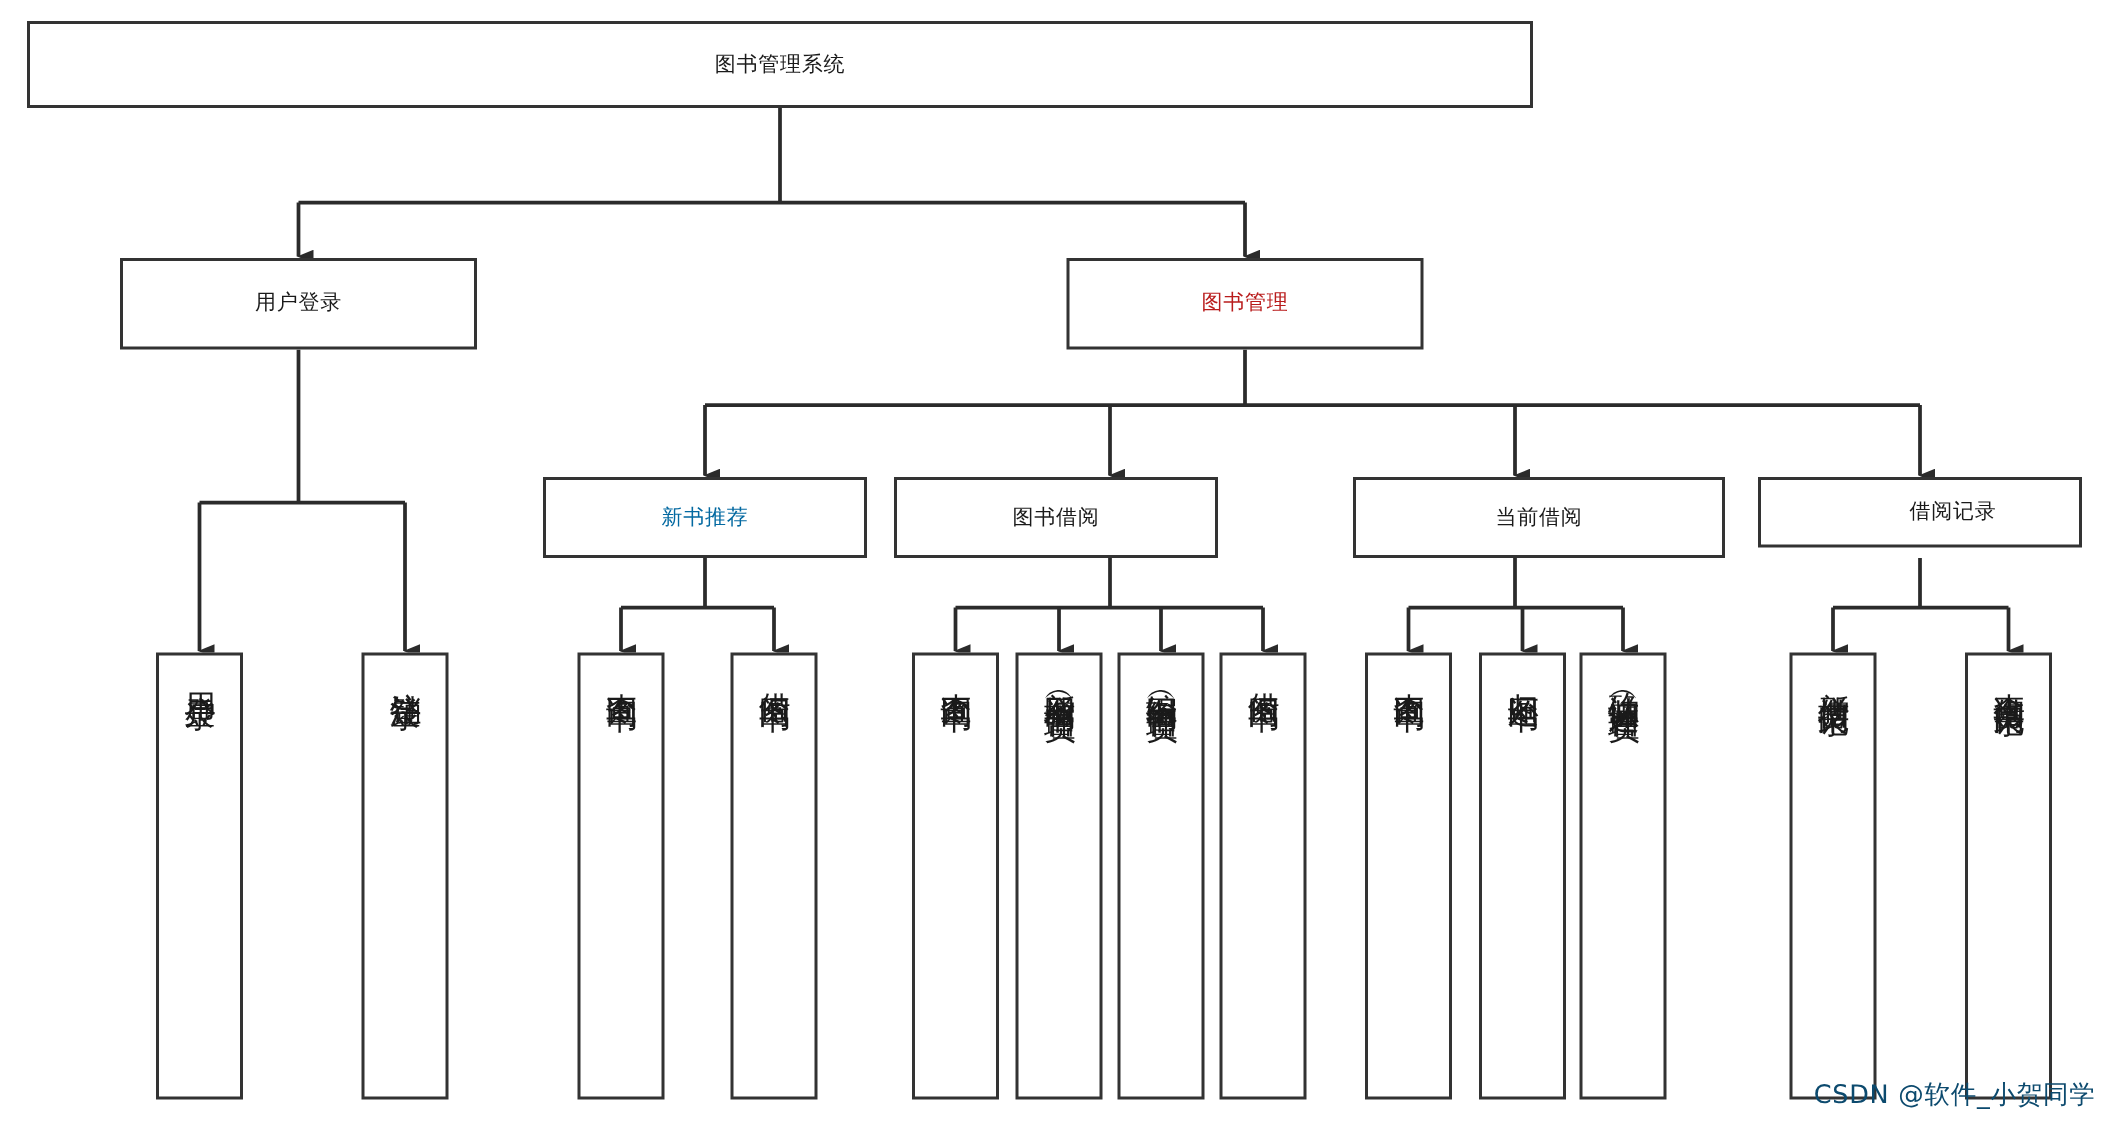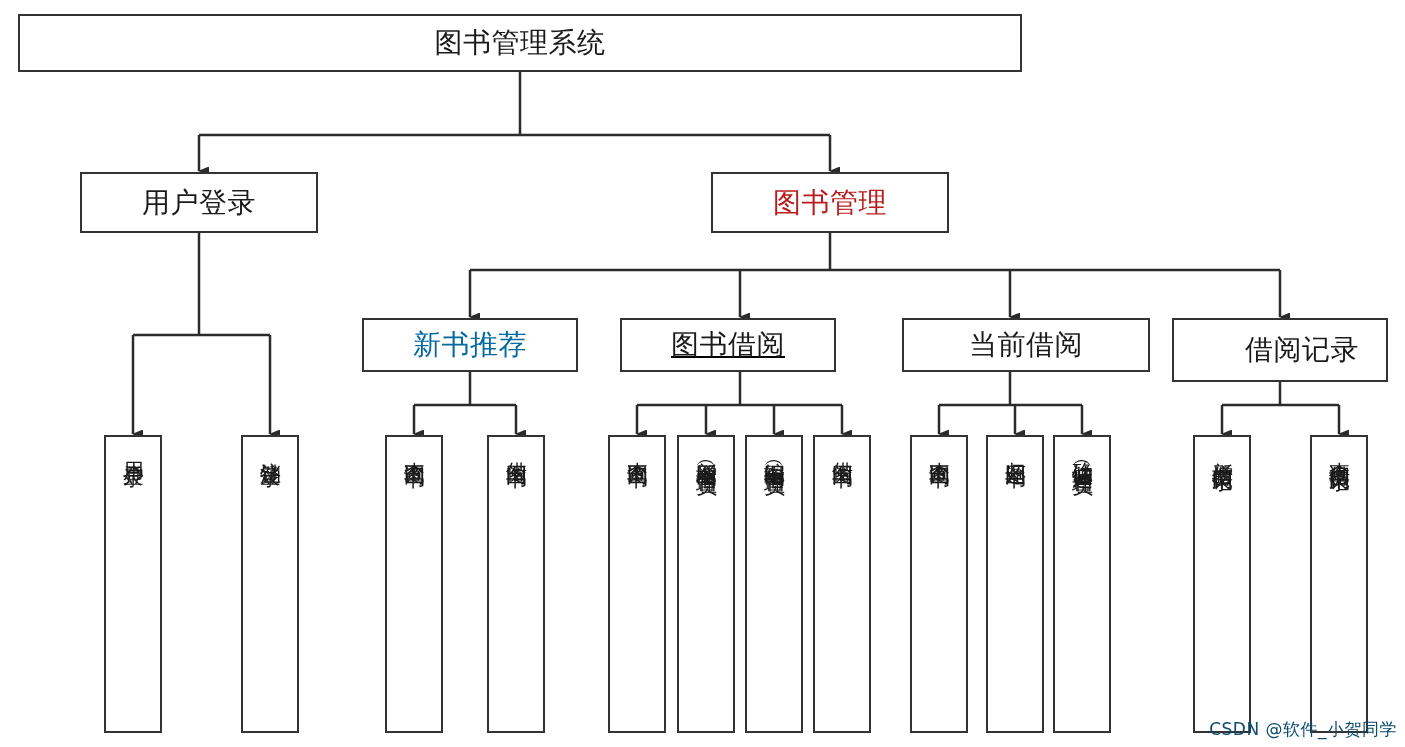--- a/index.html
+++ b/index.html
@@ -32,21 +32,21 @@
     justify-content: center;
     overflow: hidden;
   }
   .node .label {
     color: #1a1a1a;
     text-align: center;
     line-height: 1.18;
     white-space: pre;
   }
   .node.horizontal .label {
-    font-size: 28px;
+    font-size: 14px;
     letter-spacing: 0.5px;
   }
   .node.vertical {
     align-items: flex-start;
     justify-content: center;
     padding-top: 8px;
   }
   .node.vertical .label {
     writing-mode: vertical-rl;
     text-orientation: upright;
@@ -118,27 +118,27 @@
       </div>
       <div class="node horizontal" style="left: 80px; top: 172px; width: 238px; height: 61px; border-color: rgb(51, 51, 51);">
         <div class="label" style="color: rgb(26, 26, 26);">用户登录</div>
       </div>
       <div class="node horizontal" style="left: 711px; top: 172px; width: 238px; height: 61px; border-color: rgb(51, 51, 51);">
         <div class="label" style="color: #b91c1c;">图书管理</div>
       </div>
       <div class="node horizontal" style="left: 362px; top: 318px; width: 216px; height: 54px; border-color: rgb(51, 51, 51);">
         <div class="label" style="color: #0369a1;">新书推荐</div>
       </div>
-      <div class="node horizontal" style="left: 620px; top: 318px; width: 216px; height: 54px; border-color: rgb(51, 51, 51); text-decoration: underline;">
+      <div class="node horizontal" style="left: 596px; top: 318px; width: 216px; height: 54px; border-color: rgb(51, 51, 51);">
         <div class="label" style="color: rgb(26, 26, 26);">图书借阅</div>
       </div>
       <div class="node horizontal" style="left: 902px; top: 318px; width: 248px; height: 54px; border-color: rgb(51, 51, 51);">
         <div class="label" style="color: rgb(26, 26, 26);">当前借阅</div>
       </div>
-      <div class="node horizontal" style="left: 1172px; top: 318px; width: 216px; height: 64px; border-color: rgb(51, 51, 51); padding-left: 44px;">
+      <div class="node horizontal" style="left: 1172px; top: 318px; width: 216px; height: 47px; border-color: rgb(51, 51, 51); padding-left: 44px;">
         <div class="label" style="color: rgb(26, 26, 26);">借阅记录</div>
       </div>
       <div class="node vertical" style="left: 104px; top: 435px; width: 58px; height: 298px; border-color: rgb(51, 51, 51);">
         <div class="label" style="color: rgb(26, 26, 26);">用户登录</div>
       </div>
       <div class="node vertical" style="left: 241px; top: 435px; width: 58px; height: 298px; border-color: rgb(51, 51, 51);">
         <div class="label" style="color: rgb(26, 26, 26);">注销登录</div>
       </div>
       <div class="node vertical" style="left: 385px; top: 435px; width: 58px; height: 298px; border-color: rgb(51, 51, 51);">
         <div class="label" style="color: rgb(26, 26, 26);">查询图书</div>

